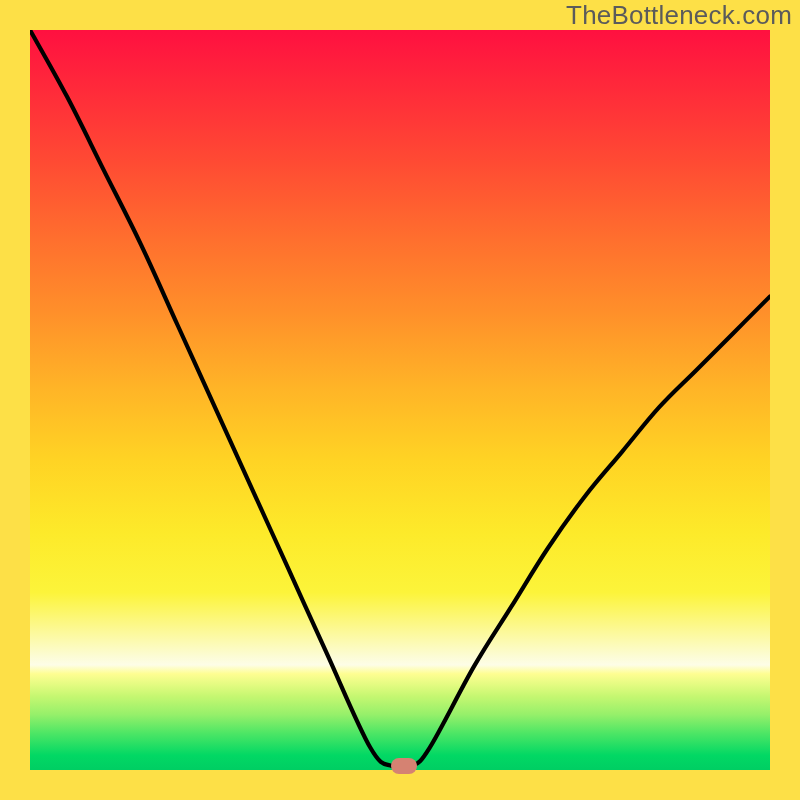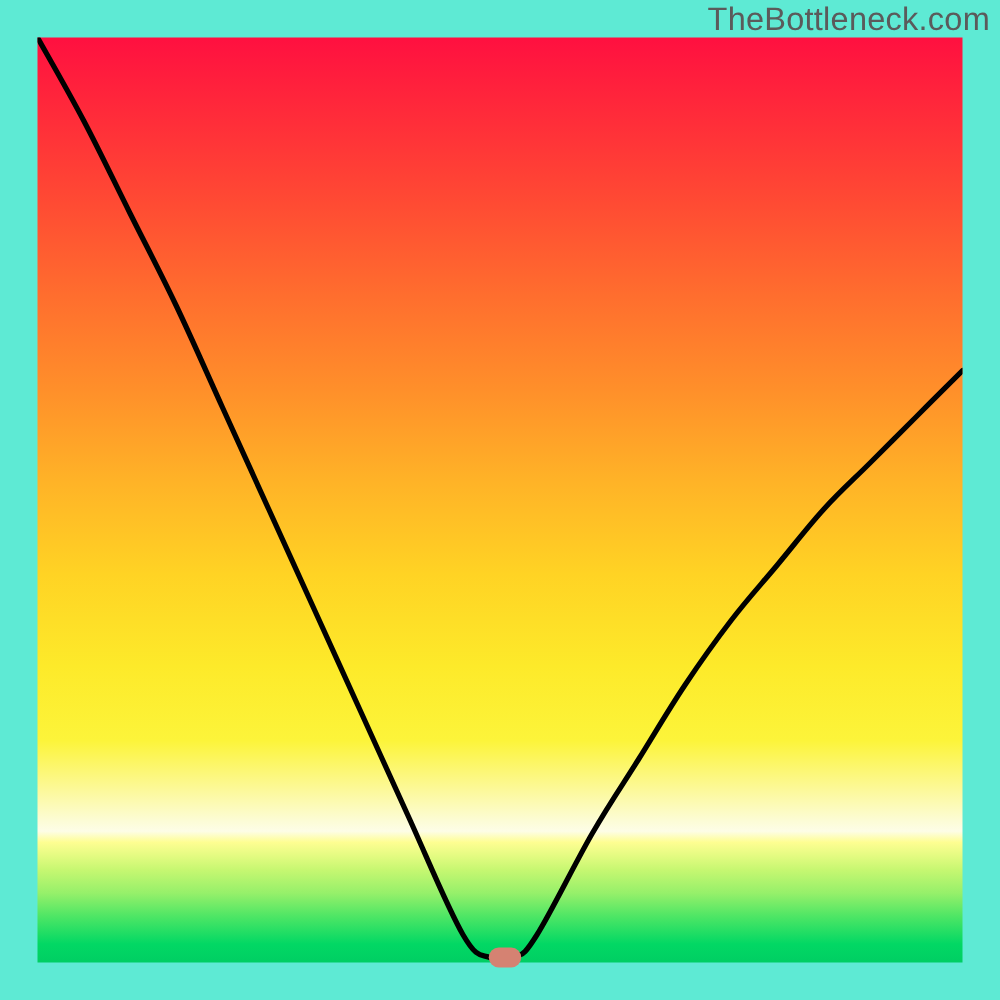--- a/index.html
+++ b/index.html
@@ -8,21 +8,21 @@
     width: 800px;
     height: 800px;
     background: #000;
     overflow: hidden;
     font-family: Arial, Helvetica, sans-serif;
   }
   .frame {
     position: relative;
     width: 800px;
     height: 800px;
-    background: #5eead4;
+    background: #fde047;
   }
   .watermark {
     position: absolute;
     top: 0px;
     right: 8px;
     color: #5b5b5b;
     font-size: 26px;
     font-weight: 500;
     letter-spacing: 0.2px;
     z-index: 5;

